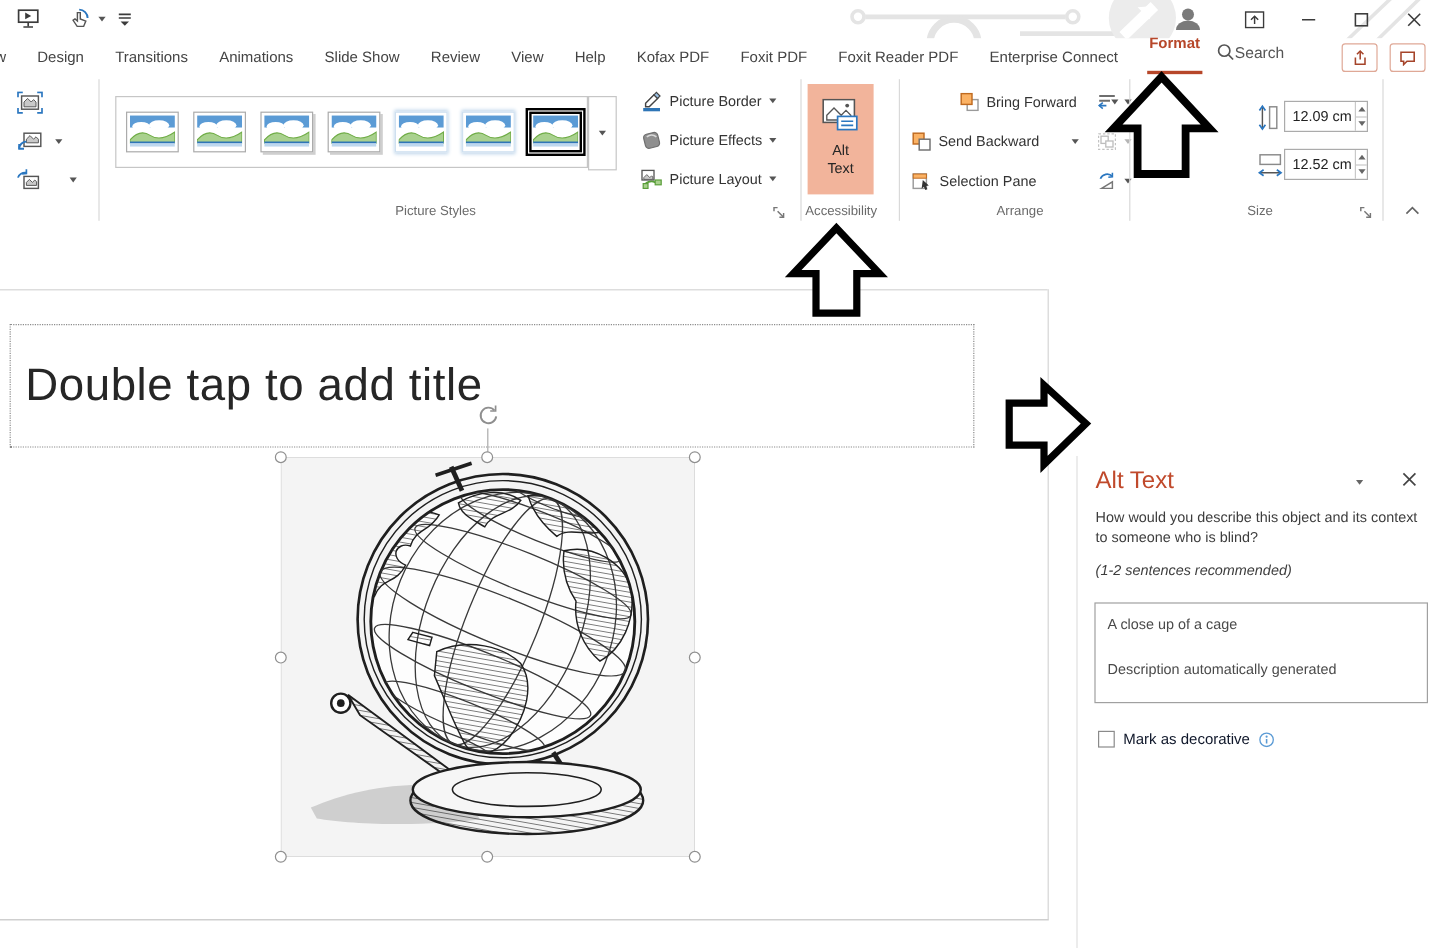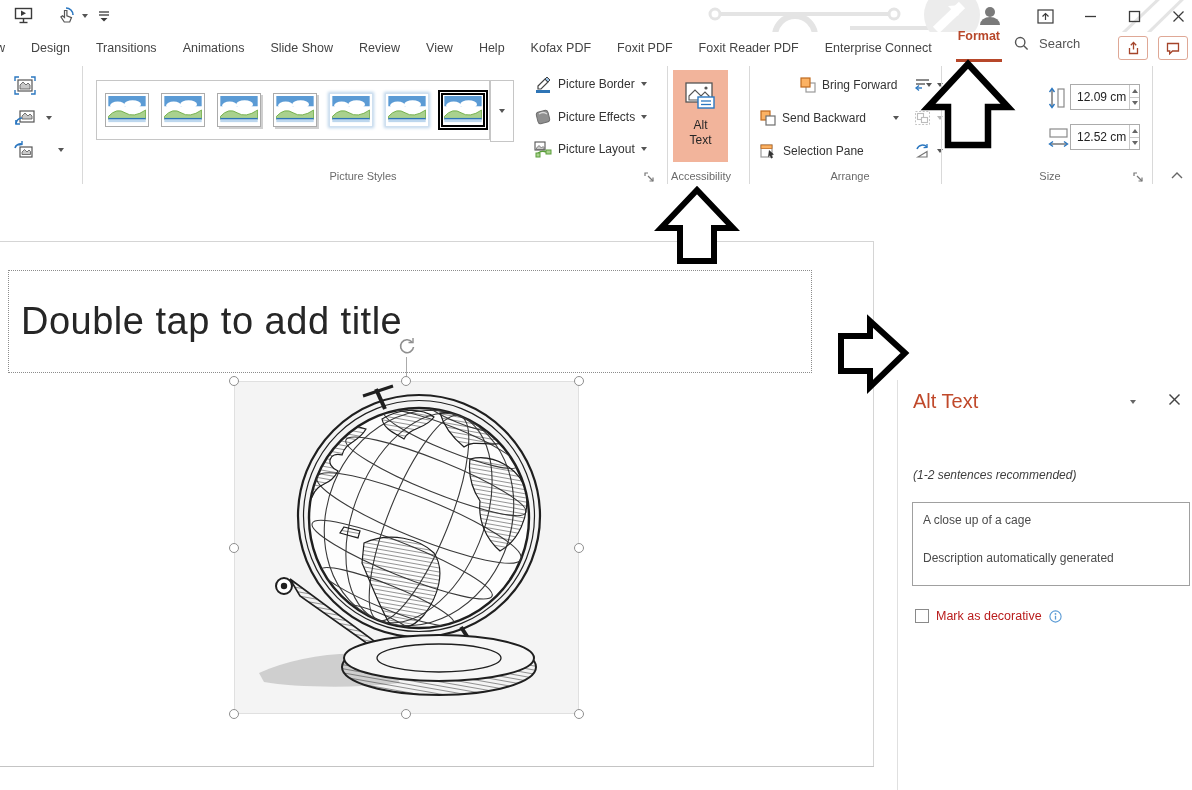--- a/index.html
+++ b/index.html
@@ -13,21 +13,21 @@
   #titlebar{position:absolute;left:0;top:0;width:1192px;height:32px;background:#fff;}
   .qat-btn{position:absolute;top:4px;height:24px;display:flex;align-items:center;cursor:default;}
   .winbtn{position:absolute;top:0;width:44px;height:32px;display:flex;align-items:center;justify-content:center;}
 
   
   #tabrow{position:absolute;left:0;top:32px;width:1192px;height:30px;background:#fff;
           display:flex;align-items:flex-end;}
   #tabs{display:flex;gap:22px;align-items:flex-end;margin-left:-6px;}
   .tab{font-size:12.5px;color:#444;padding:6px 2px 7px 2px;white-space:nowrap;}
   .tab.active{color:#B7472A;border-bottom:3px solid #B7472A;padding-bottom:16px;font-weight:bold;}
-  #search-box{position:absolute;left:1014px;top:36px;display:flex;align-items:center;gap:10px;
+  #search-box{position:absolute;left:1014px;top:36px;display:flex;align-items:center;
               font-size:13px;color:#555;}
   .mini-btn{position:absolute;top:36px;width:28px;height:22px;border:1px solid #dfa896;border-radius:3px;
             display:flex;align-items:center;justify-content:center;background:#fff;}
 
   
   #ribbon{position:absolute;left:0;top:62px;width:1192px;height:128px;background:#fff;
           border-bottom:7px solid #eab308;}
   .vdiv{position:absolute;top:4px;height:118px;width:1px;background:#d9d9d9;}
   .grouplabel{position:absolute;top:108px;font-size:11px;color:#6a6a6a;text-align:center;white-space:nowrap;}
   .ribbtn-row{position:absolute;height:20px;display:flex;align-items:center;gap:6px;font-size:12px;color:#333;white-space:nowrap;}
@@ -64,21 +64,21 @@
   #rotate-stem{position:absolute;left:406px;top:167px;width:1px;height:24px;background:#ababab;}
 
   
   #pane{position:absolute;left:897px;top:190px;width:295px;height:600px;background:#fff;border-left:1px solid #e0e0e0;box-sizing:border-box;}
   #pane-title{position:absolute;left:15px;top:10px;font-size:20px;color:#C0492B;}
   #pane-question{position:absolute;left:15px;top:43px;width:276px;font-size:12px;line-height:1.45;color:#3d3d3d;}
   #pane-hint{position:absolute;left:15px;top:88px;font-size:12px;font-style:italic;color:#3d3d3d;}
   #pane-desc{position:absolute;left:14px;top:122px;width:278px;height:84px;border:1px solid #a0a0a0;
              font-size:12px;color:#4a4a4a;font-family:"Liberation Sans",sans-serif;resize:none;
              padding:8px 10px;box-sizing:border-box;line-height:1.6;background:#fff;}
-  #decorative-row{position:absolute;left:17px;top:229px;display:flex;align-items:center;gap:7px;font-size:12.5px;color:#b91c1c;}
+  #decorative-row{position:absolute;left:17px;top:229px;display:flex;align-items:center;gap:7px;font-size:12.5px;color:#0f172a;}
   #decorative-checkbox{width:14px;height:14px;border:1px solid #8a8a8a;background:#fff;box-sizing:border-box;}
 
   
   #arrows{position:absolute;left:0;top:0;width:1192px;height:790px;pointer-events:none;}
 </style>
 </head>
 <body>
 
 <div id="app">
 
@@ -510,20 +510,21 @@
     <div class="handle" style="left:401px;top:519px;"></div>
     <div class="handle" style="left:574px;top:519px;"></div>
 
     <div id="pane">
       <div id="pane-title">Alt Text</div>
       <span class="dd" style="position:absolute;left:232px;top:20px;border-top-color:#666;"></span>
       <svg class="abs" style="left:270px;top:13px;" width="13" height="13" viewBox="0 0 13 13">
         <line x1="1.5" y1="1.5" x2="11.5" y2="11.5" stroke="#444" stroke-width="1.4"></line>
         <line x1="11.5" y1="1.5" x2="1.5" y2="11.5" stroke="#444" stroke-width="1.4"></line>
       </svg>
+      <div id="pane-question">How would you describe this object and its context to someone who is blind?</div>
       <div id="pane-hint">(1-2 sentences recommended)</div>
       <textarea id="pane-desc" spellcheck="false" style="">A close up of a cage
 
 Description automatically generated</textarea>
       <div id="decorative-row">
         <div id="decorative-checkbox"></div>
         <span>Mark as decorative</span>
         <svg width="13" height="13" viewBox="0 0 13 13">
           <circle cx="6.5" cy="6.5" r="5.6" fill="none" stroke="#5B9BD5" stroke-width="1.1"></circle>
           <circle cx="6.5" cy="3.9" r="0.9" fill="#5B9BD5"></circle>

